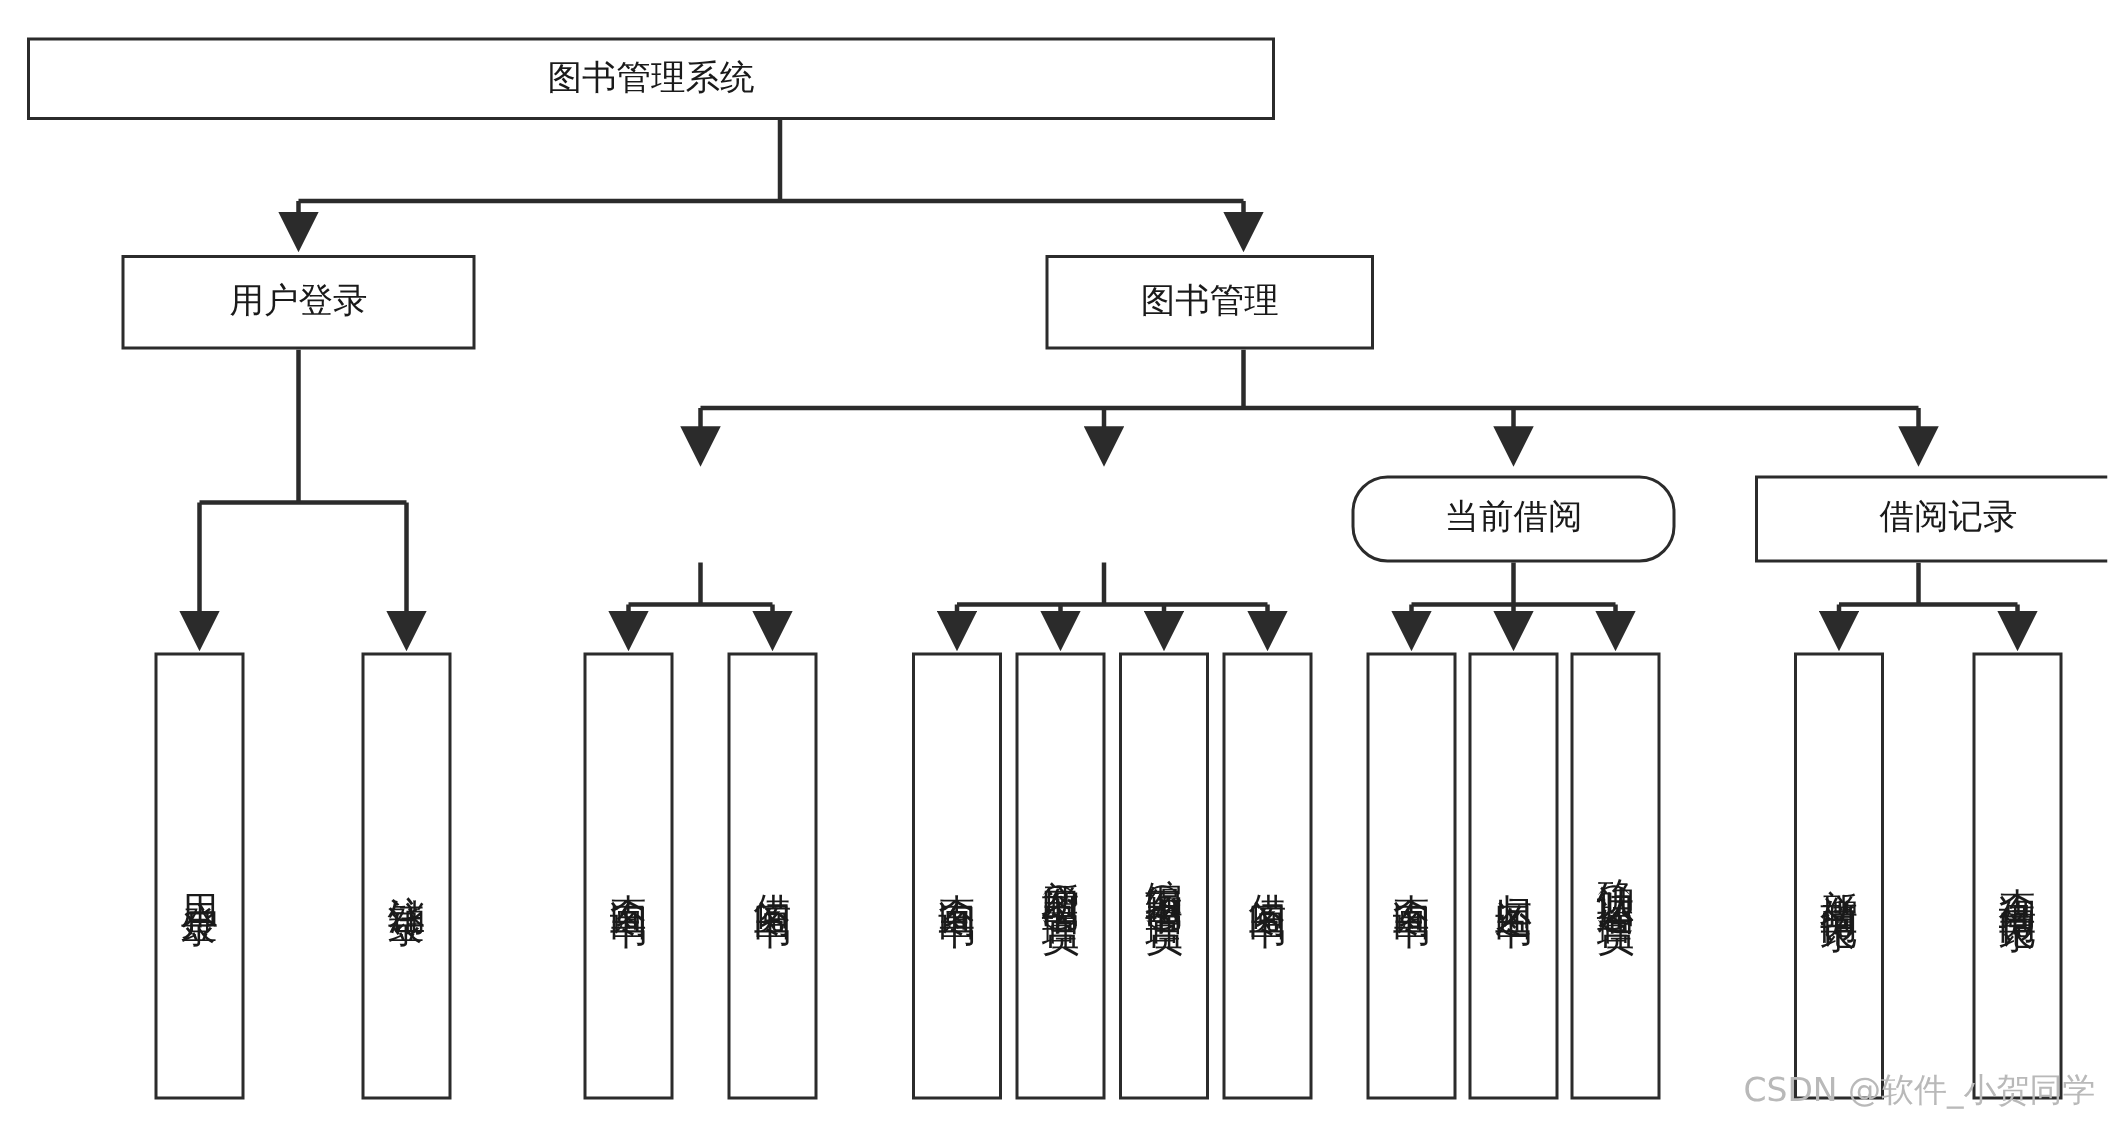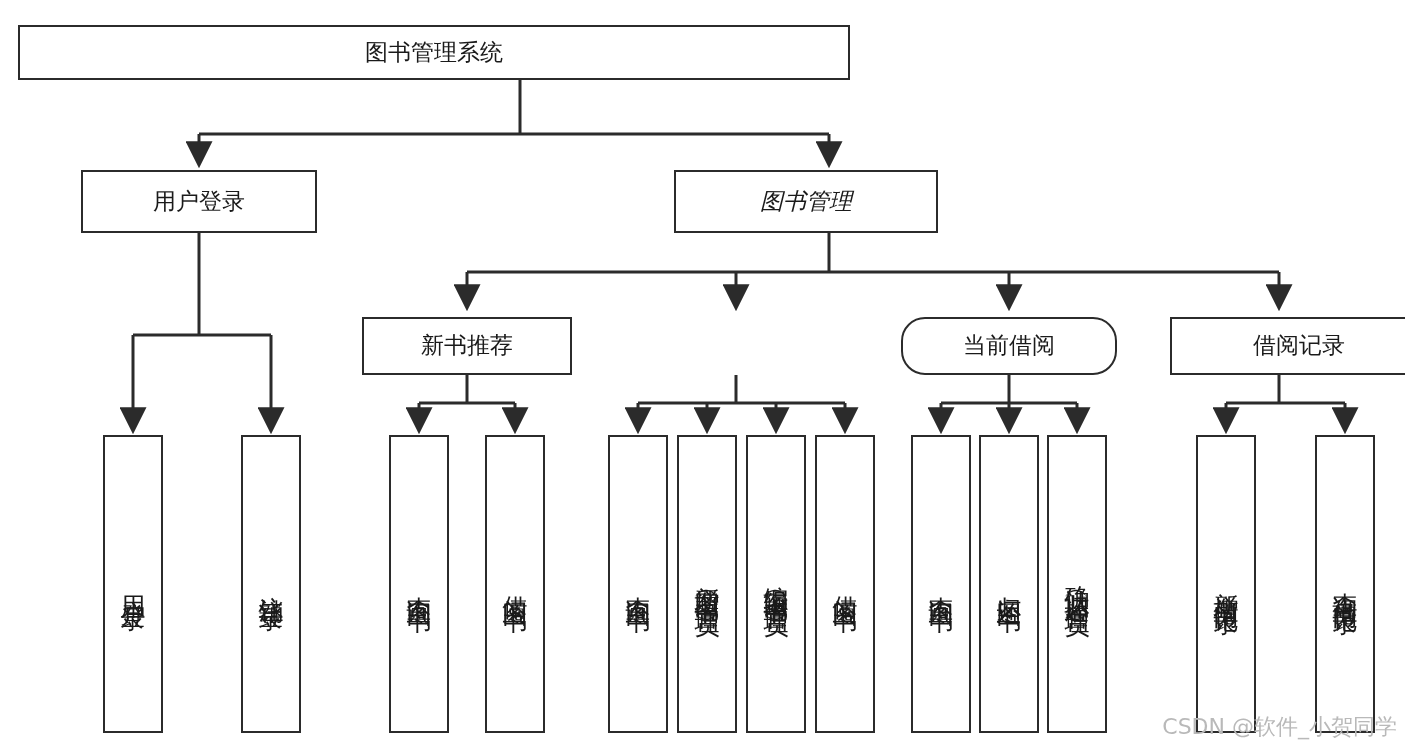--- a/index.html
+++ b/index.html
@@ -121,27 +121,24 @@
     </g>
   </svg>
 
   <div class="node horizontal" style="left:18px; top:13px; width:832px; height:55px;margin-top:12px;">
     <span class="label">图书管理系统</span>
   </div>
 
   <div class="node horizontal" style="left:81px; top:170px; width:236px; height:63px;">
     <span class="label">用户登录</span>
   </div>
-  <div class="node horizontal" style="left:674px; top:170px; width:264px; height:63px;font-style:italic;">
+  <div class="node horizontal" style="left:697px; top:170px; width:219px; height:63px;">
     <span class="label">图书管理</span>
   </div>
 
-  <div class="node horizontal" style="left:362px; top:317px; width:210px; height:58px;">
-    <span class="label">新书推荐</span>
-  </div>
   <div class="node horizontal" style="left:901px; top:317px; width:216px; height:58px;border-radius:24px;">
     <span class="label">当前借阅</span>
   </div>
   <div class="node horizontal" style="left:1170px; top:317px; width:258px; height:58px;">
     <span class="label">借阅记录</span>
   </div>
 
   <div class="node vertical" style="left:103px; top:435px; width:60px; height:298px;">
     <span class="label">用户登录</span>
   </div>

